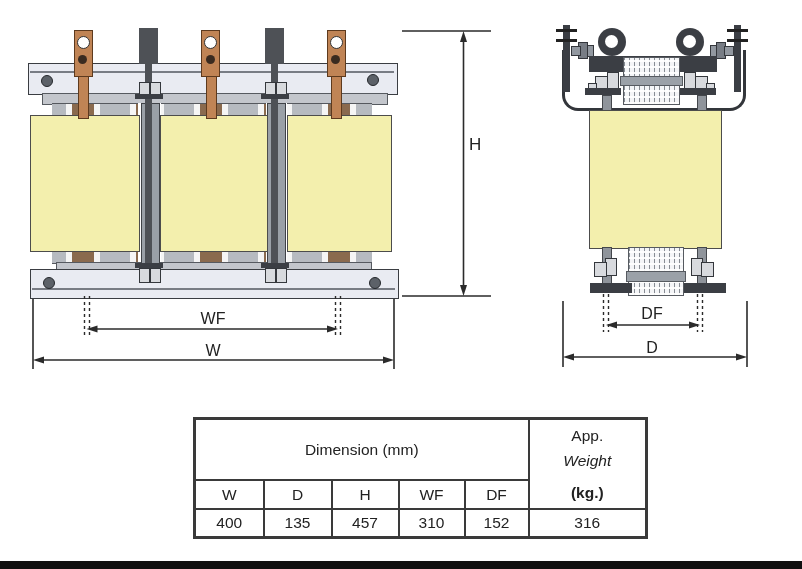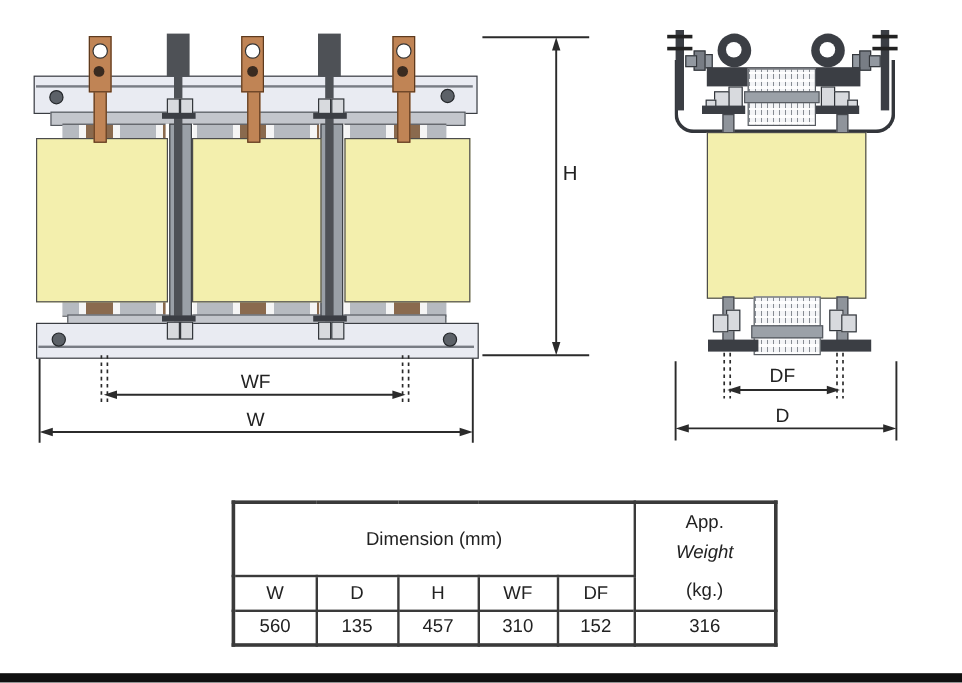--- a/index.html
+++ b/index.html
@@ -195,32 +195,32 @@
       <col style="width:66px">
         <col style="width:64px">
         <col style="width:118px">
     </colgroup>
     <tbody>
         <tr style="height:60px;padding-left:20px;">
       <td colspan="5">Dimension (mm)</td>
       <td rowspan="2" class="wcell">
         <div style="height:30px;line-height:32px;">App.</div>
         <div style="height:24px;line-height:22px;font-style:italic;">Weight</div>
-        <div style="height:34px;line-height:38px;">(kg.)</div>
+        <div style="height:34px;line-height:38px;font-weight:bold;">(kg.)</div>
       </td>
     </tr>
     <tr style="height:28px;">
       <td>W</td>
       <td>D</td>
       <td>H</td>
       <td>WF</td>
       <td>DF</td>
     </tr>
     <tr style="height:28px;">
-      <td>560</td>
+      <td>400</td>
       <td>135</td>
       <td>457</td>
       <td>310</td>
       <td>152</td>
       <td>316</td>
     </tr>
   </tbody>
     </table>
 
   <div class="abs bottom-rule" style="left:0;top:561px;width:802px;height:8px;"></div>

